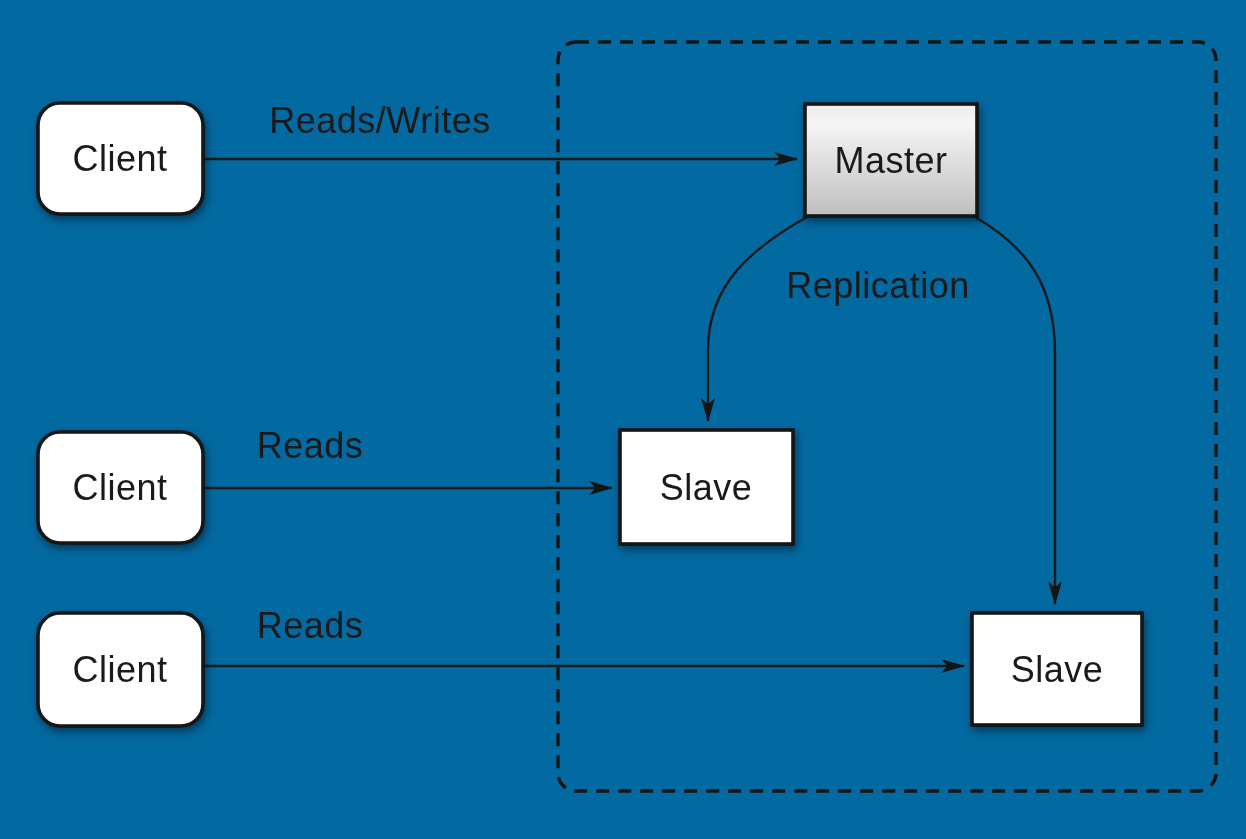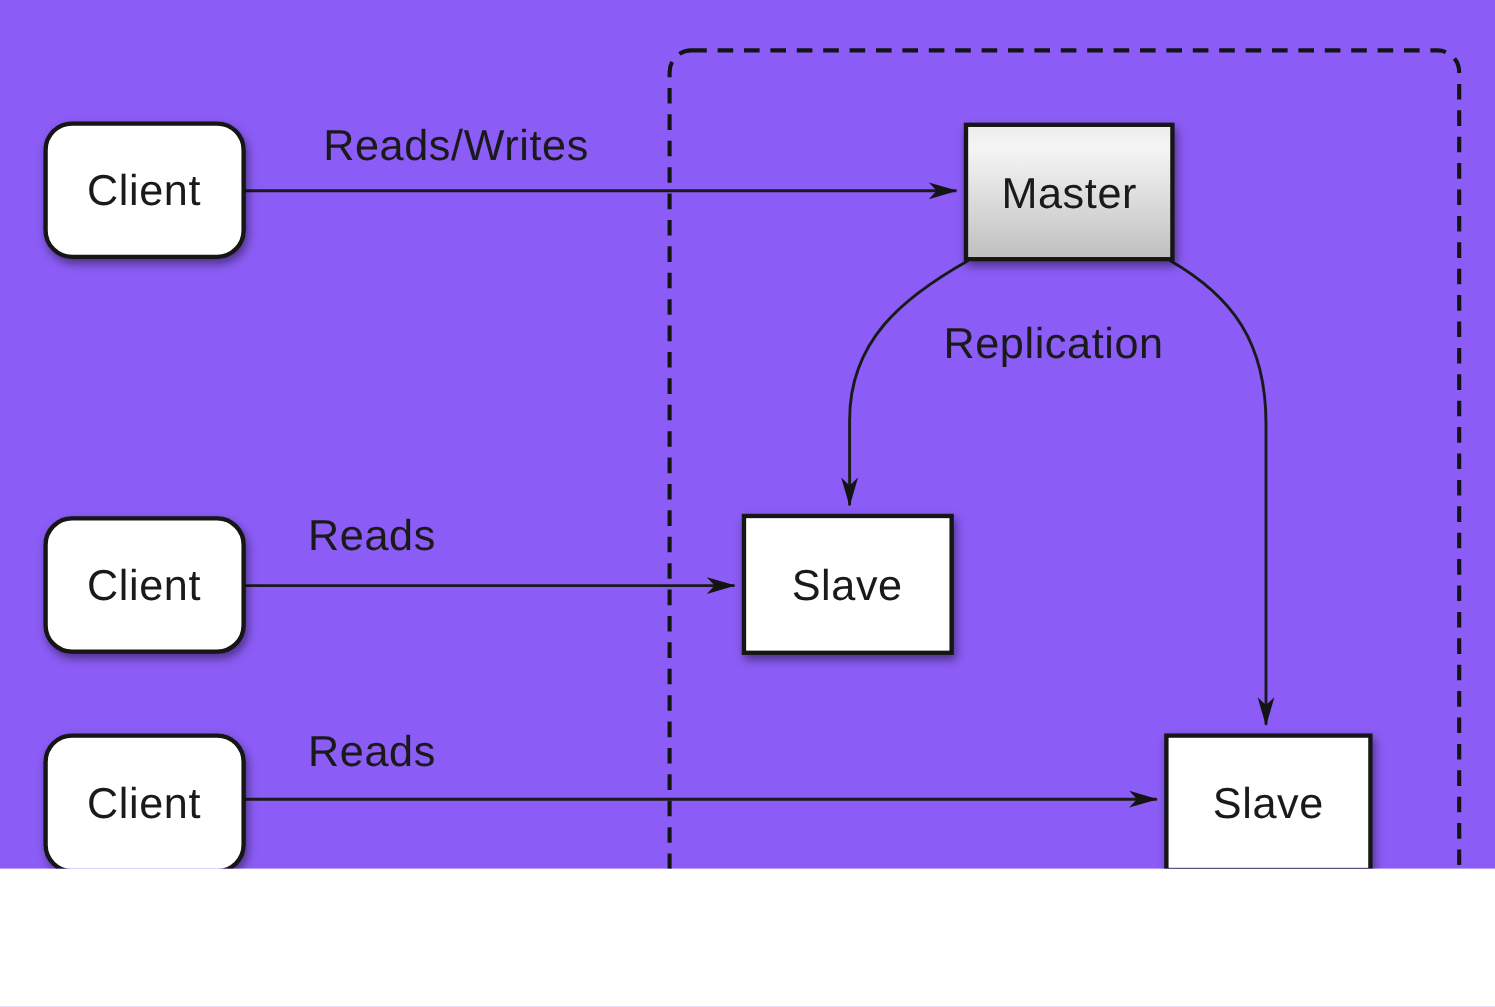--- a/index.html
+++ b/index.html
@@ -3,22 +3,22 @@
 <meta charset="utf-8">
 <style>
   html, body {
     margin: 0;
     padding: 0;
     background: #ffffff;
   }
   .canvas {
     position: relative;
     width: 1246px;
-    height: 724px;
-    background: #8b5cf6;
+    height: 839px;
+    background: #0369a1;
     font-family: "Liberation Sans", "DejaVu Sans", sans-serif;
     overflow: hidden;
   }
   svg text {
     font-family: "Liberation Sans", "DejaVu Sans", sans-serif;
     font-size: 36px;
     fill: #1a1a1a;
     letter-spacing: 0.5px;
   }
   svg .node-rect {

